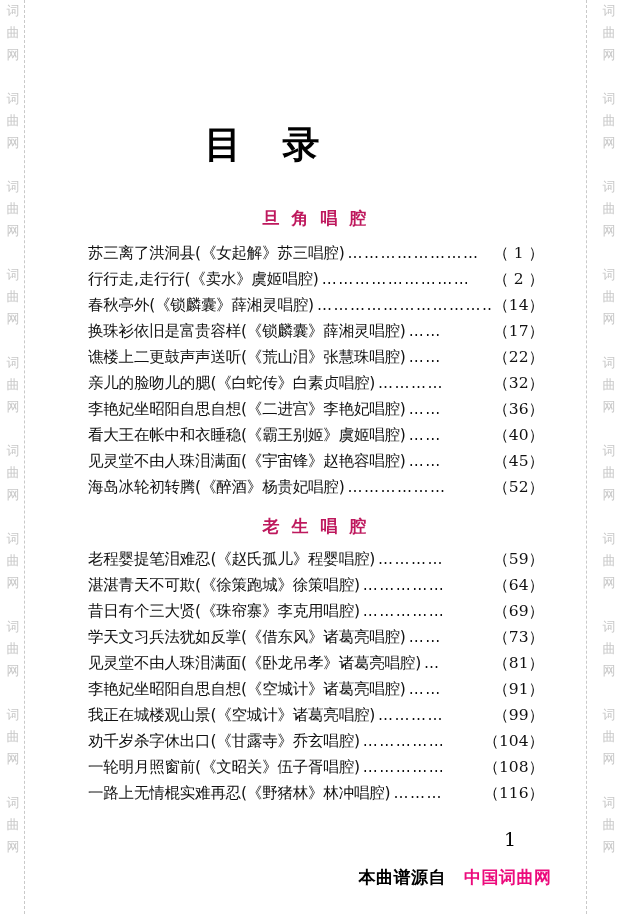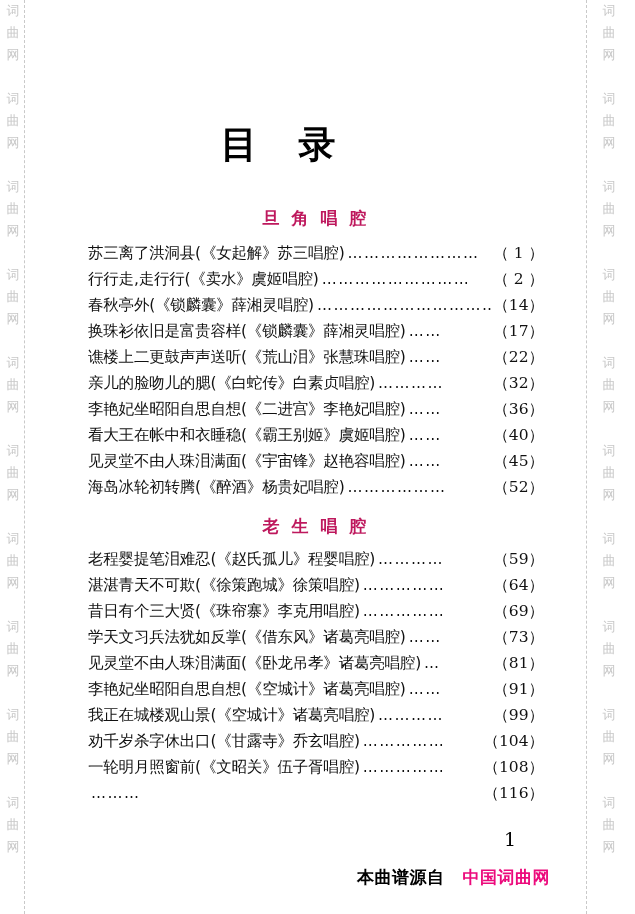--- a/index.html
+++ b/index.html
@@ -58,21 +58,20 @@
     position: absolute;
     left: 0;
     top: 120px;
     width: 526px;
     text-align: center;
     font-family: "DejaVu Sans", "Liberation Sans", sans-serif;
     font-size: 37px;
     font-weight: bold;
     letter-spacing: 2px;
     color: #000000;
-    padding-left: 16px;
   }
 
   .section-head {
     text-align: center;
     font-size: 17px;
     font-weight: bold;
     letter-spacing: 3px;
     color: #be185d;
     margin: 0;
     padding: 0;
@@ -138,26 +137,25 @@
     text-align: center;
     font-family: "DejaVu Serif", "Liberation Serif", serif;
     font-size: 19px;
     color: #000000;
   }
   .source-line {
     position: absolute;
     left: 330px;
     top: 866px;
     width: 250px;
-    text-align: left;
+    text-align: center;
     font-size: 17px;
     font-weight: bold;
     letter-spacing: 0.5px;
     white-space: nowrap;
-    margin-left: 27px;
   }
   .source-line .src-label { color: #000000; }
   .source-line .src-site  { margin-left: 18px; }
 </style>
 </head>
 <body>
 
 <div id="page">
 
   <div class="wm-col left" style="color: rgb(200, 200, 200);">词
@@ -347,20 +345,21 @@
             <span class="etitle">劝千岁杀字休出口(《甘露寺》乔玄唱腔)</span>
             <span class="leader">……………</span>
             <span class="epage">（104）</span>
           </div>
           <div class="entry">
             <span class="etitle">一轮明月照窗前(《文昭关》伍子胥唱腔)</span>
             <span class="leader">……………</span>
             <span class="epage">（108）</span>
           </div>
           <div class="entry">
+            <span class="etitle">一路上无情棍实难再忍(《野猪林》林冲唱腔)</span>
             <span class="leader">………</span>
             <span class="epage">（116）</span>
           </div>
         </div>
       </div>
 
     <div class="page-number">1</div>
 
     <div class="source-line">
       <span class="src-label">本曲谱源自</span><span class="src-site" style="color: rgb(236, 10, 124);">中国词曲网</span>

